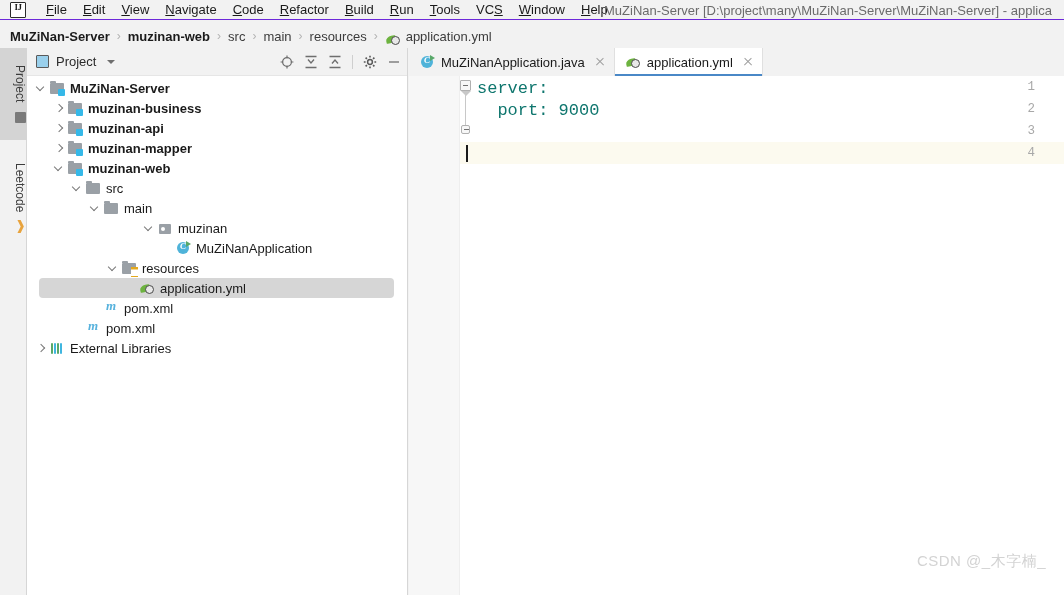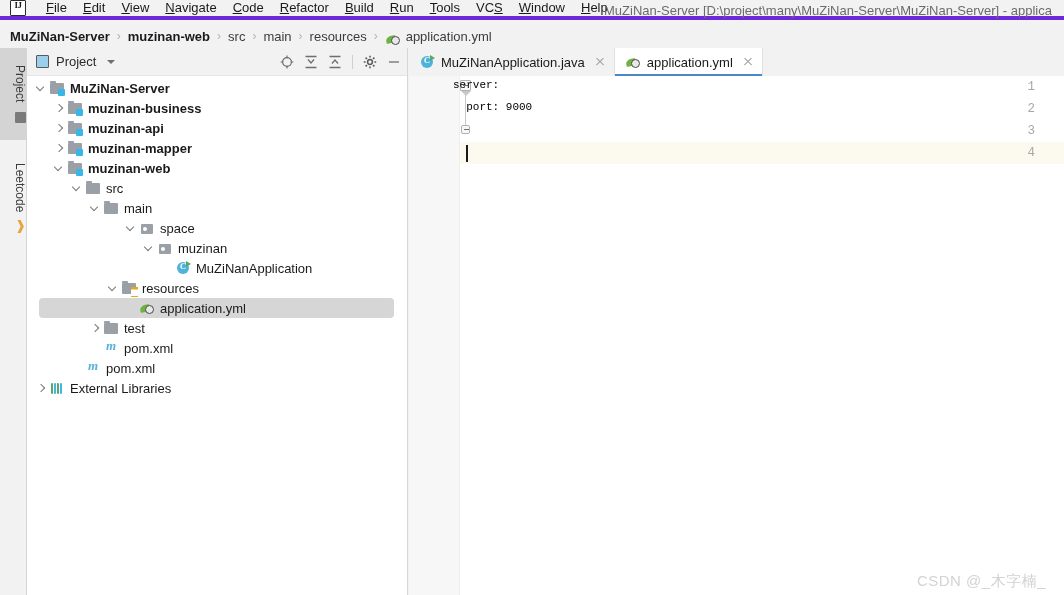--- a/index.html
+++ b/index.html
@@ -8,21 +8,21 @@
     font-family: "Liberation Sans", sans-serif;
     background: #ffffff;
     overflow: hidden;
   }
   .app { position: relative; width: 1064px; height: 595px; background: #f2f2f2; }
 
   
   .titlebar {
     position: absolute; left: 0; top: 0; width: 1064px; height: 20px;
     background: #f2f2f2; display: flex; align-items: center;
-    border-bottom: 4px solid #6d28d9;
+    border-bottom: 1px solid #6d28d9;
   }
   .ij-logo {
     width: 16px; height: 16px; margin-left: 10px; margin-right: 12px;
     background: #ffffff; border: 1px solid #2b2b2b; border-radius: 1px;
     position: relative; flex: 0 0 auto;
   }
   .ij-logo::after {
     content: "IJ"; position: absolute; left: 0; top: -1px; width: 100%;
     font-size: 9px; font-weight: bold; color: #1a1a1a; text-align: center;
     font-family: "Liberation Serif", serif; letter-spacing: -0.5px;
@@ -223,22 +223,22 @@
   .gutter {
     position: absolute; left: 0; top: 0; width: 51px; height: 100%;
     background: #f7f7f7; border-right: 1px solid #eeeeee;
   }
   .lineno {
     position: absolute; right: 29px; width: 24px; text-align: right;
     font-size: 12.5px; color: #a8a8a8;
     font-family: "Liberation Mono", monospace;
   }
   .code-line {
-    position: absolute; left: 44px; font-size: 11px;
-    font-family: "Liberation Mono", monospace; color: #000000;
+    position: absolute; left: 68px; font-size: 17px;
+    font-family: "Liberation Mono", monospace; color: #0f766e;
     white-space: pre;
   }
   .row-highlight {
     position: absolute; left: 51px; width: 613px; height: 22px;
     background: #fcfaef;
   }
   .row-highlight.num { left: 0; width: 51px; background: #f5f2e3; }
   .caret {
     position: absolute; width: 2px; height: 17px; background: #1a1a1a;
   }
@@ -257,21 +257,21 @@
     width: 9px; height: 9px; border-radius: 2px;
   }
   .fold-box.tip::after { left: 1.5px; top: 3px; }
   .fold-arrow {
     position: absolute; width: 0; height: 0;
     border-left: 5px solid transparent; border-right: 5px solid transparent;
     border-top: 5px solid #c8c8c8;
   }
 
   .watermark {
-    position: absolute; right: 18px; bottom: 4px;
+    position: absolute; right: 18px; bottom: 24px;
     font-size: 15px; color: #d3d3d3; letter-spacing: 0.5px; margin-left: 32px;
   }
 </style>
 </head>
 <body>
 
 <div class="app">
 
   <div class="titlebar">
     <div class="ij-logo"></div>
@@ -399,28 +399,20 @@
         </div>
         <div class="node">
           <span class="indent-pad" style="display: inline-block; flex: 0 0 auto; width: 62px;"></span>
           <span class="arrow down"></span>
           <span class="ico">
             <i class="fi-folder"></i>
           </span>
           <span class="label">main</span>
         </div>
         <div class="node">
-          <span class="indent-pad" style="display: inline-block; flex: 0 0 auto; width: 98px;"></span>
-          <span class="arrow down"></span>
-          <span class="ico">
-            <i class="fi-pkg"></i>
-          </span>
-          <span class="label">space</span>
-        </div>
-        <div class="node">
           <span class="indent-pad" style="display: inline-block; flex: 0 0 auto; width: 116px;"></span>
           <span class="arrow down"></span>
           <span class="ico">
             <i class="fi-pkg"></i>
           </span>
           <span class="label">muzinan</span>
         </div>
         <div class="node">
           <span class="indent-pad" style="display: inline-block; flex: 0 0 auto; width: 134px;"></span>
           <span class="arrow"></span>
@@ -437,28 +429,20 @@
           </span>
           <span class="label">resources</span>
         </div>
         <div class="node selected">
           <span class="indent-pad" style="display: inline-block; flex: 0 0 auto; width: 98px;"></span>
           <span class="arrow"></span>
           <span class="ico">
             <i class="fi-yml"></i>
           </span>
           <span class="label">application.yml</span>
-        </div>
-        <div class="node">
-          <span class="indent-pad" style="display: inline-block; flex: 0 0 auto; width: 62px;"></span>
-          <span class="arrow right"></span>
-          <span class="ico">
-            <i class="fi-folder"></i>
-          </span>
-          <span class="label">test</span>
         </div>
         <div class="node">
           <span class="indent-pad" style="display: inline-block; flex: 0 0 auto; width: 62px;"></span>
           <span class="arrow"></span>
           <span class="ico">
             <i class="fi-maven"></i>
           </span>
           <span class="label">pom.xml</span>
         </div>
         <div class="node">

